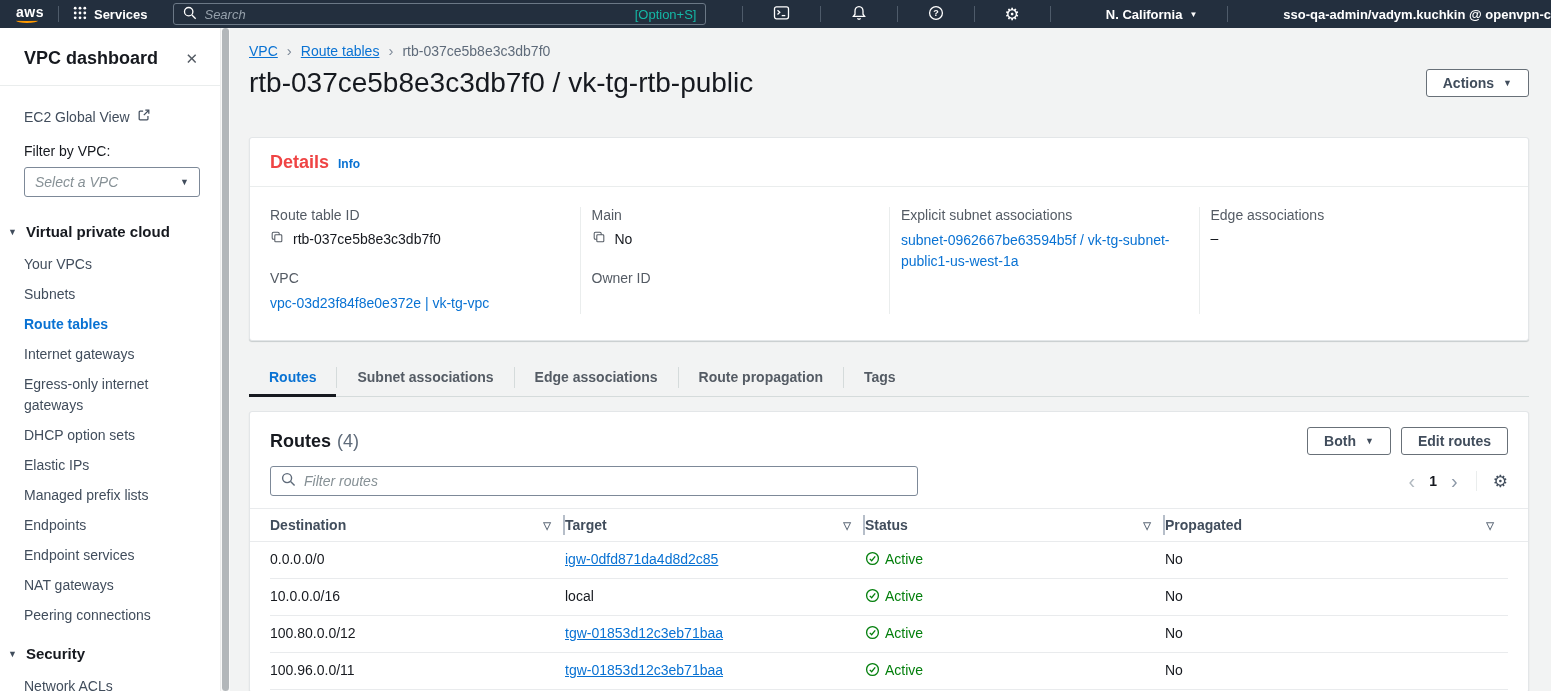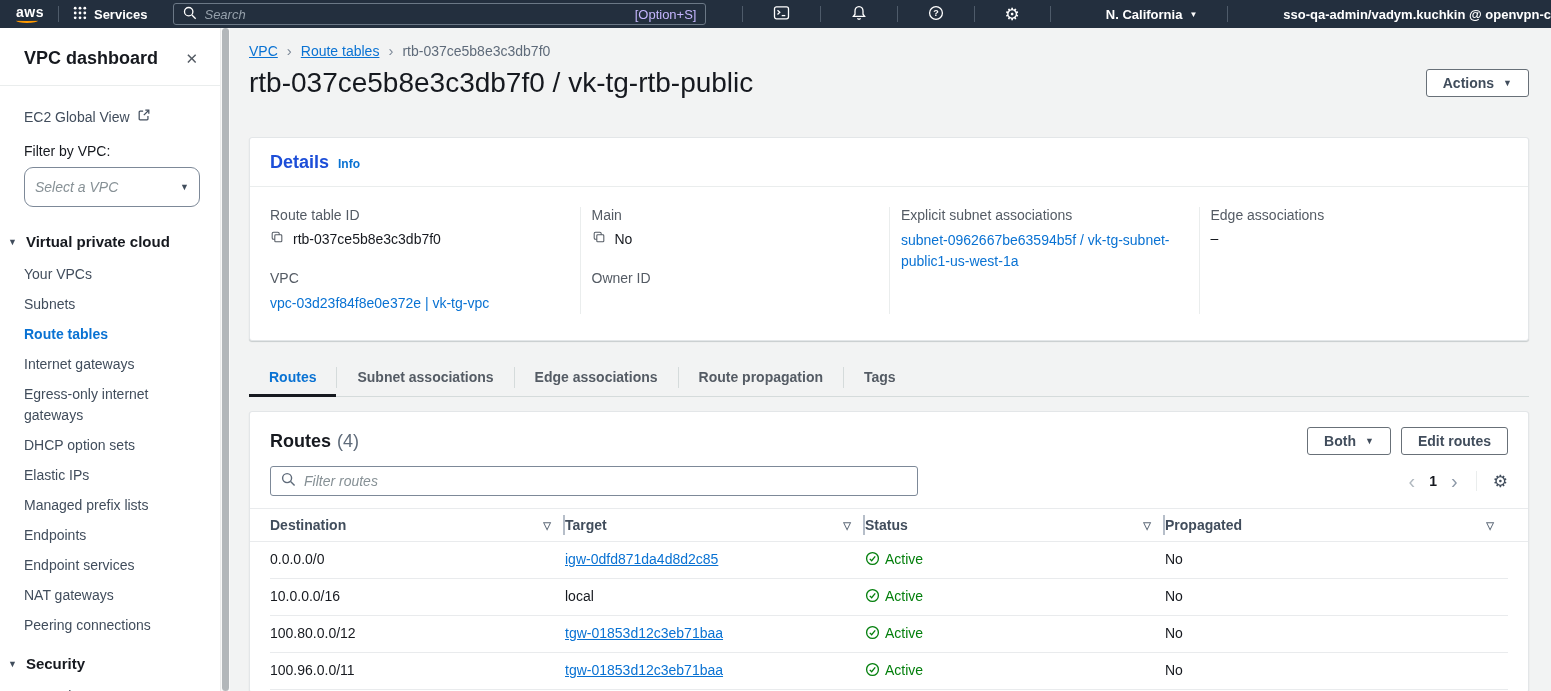--- a/index.html
+++ b/index.html
@@ -9,41 +9,41 @@
 
   
   .topbar { height:28px; background:#232f3e; display:flex; align-items:center; color:#fff; flex:0 0 28px; overflow:hidden; }
   .aws-logo { margin-left:16px; display:flex; flex-direction:column; align-items:flex-start; cursor:pointer; }
   .aws-text { font-weight:700; font-size:14px; line-height:14px; letter-spacing:.5px; }
   .aws-swoosh { width:22px; height:5px; border-bottom:2px solid #ff9900; border-radius:0 0 60% 60%; margin-top:-1px; }
   .tb-div { width:1px; height:16px; background:#4e5b6a; margin:0 14px; flex:0 0 1px; }
   .tb-item { background:none; border:none; color:#fff; display:flex; align-items:center; gap:7px; font-size:13px; font-weight:700; font-family:inherit; cursor:pointer; }
   .searchbox { margin-left:26px; width:533px; height:22px; border:1px solid #6b7886; border-radius:3px; background:#232f3e; display:flex; align-items:center; padding:0 9px; gap:7px; }
   .searchbox .ph { color:#95a0ab; font-style:italic; font-size:13px; }
-  .searchbox .shortcut { margin-left:auto; color:#c4b5fd; font-size:13px; }
+  .searchbox .shortcut { margin-left:auto; color:#14b8a6; font-size:13px; }
   .tb-right { margin-left:auto; display:flex; align-items:center; height:100%; }
   .tb-icon-btn { background:none; border:none; padding:0 16px; display:flex; align-items:center; cursor:pointer; color:#fff; }
   .gear-glyph { font-size:17px; color:#fff; line-height:1; }
   .region-label, .account-label { font-size:13px; font-weight:700; color:#fff; white-space:nowrap;padding-left:25px; }
   .caret-down { font-size:8px; color:#fff; margin-left:7px; }
   .account-btn { padding-right:0; overflow:hidden; }
 
   
   .body-row { flex:1; display:flex; min-height:0; }
 
   
   .sidebar { width:220px; background:#fff; flex:0 0 220px; overflow:hidden; }
   .sb-header { display:flex; align-items:center; justify-content:space-between; padding:20px 22px 16px 24px; }
   .sb-title { font-size:18px; font-weight:700; color:#16191f; }
   .sb-close { background:none; border:none; font-size:15px; color:#545b64; cursor:pointer; }
   .sb-hr { border-bottom:1px solid #eaeded; }
   .sb-body { padding:22px 20px 0 24px; }
   .sb-globalview { display:flex; align-items:center; gap:7px; color:#414d5c; margin-bottom:18px; cursor:pointer; }
   .sb-filterlabel { color:#16191f; margin-bottom:8px; }
-  .sb-select { height:40px; border:1px solid #7d8998; border-radius:9px; display:flex; align-items:center; padding:0 10px; margin-bottom:26px; cursor:pointer; }
+  .sb-select { height:30px; border:1px solid #7d8998; border-radius:3px; display:flex; align-items:center; padding:0 10px; margin-bottom:26px; cursor:pointer; }
   .sb-select .ph { font-style:italic; color:#879196; }
   .sb-select .caret { margin-left:auto; font-size:9px; color:#414d5c; }
   .sb-section { display:flex; align-items:center; gap:9px; margin:0 0 14px -16px; cursor:pointer; }
   .sb-section .caret { font-size:9px; color:#414d5c; }
   .sb-section .lbl { font-weight:700; font-size:15px; color:#16191f; }
   .sb-item { display:block; color:#414d5c; line-height:21px; margin-bottom:9px; cursor:pointer; text-decoration:none; }
   .sb-item.active { color:#0972d3; font-weight:700; }
   .sb-sec2 { margin-top:19px; }
 
   
@@ -58,21 +58,21 @@
   .breadcrumb .current { color:#5f6b7a; }
   .title-row { display:flex; align-items:center; justify-content:space-between; margin-top:8px; }
   .page-title { font-size:28px; font-weight:400; color:#16191f; }
 
   .btn { background:#fff; border:1px solid #687078; border-radius:3px; padding:5px 16px; font-family:inherit; font-size:14px; font-weight:700; color:#414d5c; display:inline-flex; align-items:center; gap:9px; cursor:pointer; }
   .btn .caret { font-size:9px; color:#414d5c; }
 
   .card { background:#fff; border:1px solid #e3e6e8; border-radius:3px; box-shadow:0 1px 1px 0 rgba(0,28,36,.18); }
   .details-card { margin-top:38px; }
   .card-head { padding:14px 20px 13px; border-bottom:1px solid #eaeded; display:flex; align-items:baseline; gap:9px; }
-  .card-title { font-size:18px; font-weight:700; color:#1d4ed8;text-align:right; }
+  .card-title { font-size:18px; font-weight:700; color:#ef4444;text-align:right; }
   .info-link { font-size:12px; font-weight:700; color:#0972d3; cursor:pointer; }
   .details-grid { display:grid; grid-template-columns:repeat(4,1fr); padding:20px 20px 26px; }
   .details-col { padding-right:18px; }
   .details-col + .details-col { border-left:1px solid #eaeded; padding-left:11px; }
   .field { margin-bottom:23px; }
   .field:last-child { margin-bottom:0; }
   .field .lbl { color:#545b64; margin-bottom:7px; }
   .field .val { color:#16191f; display:flex; align-items:center; gap:9px; }
   .field .val.link, a.val-link { color:#0972d3; text-decoration:none; cursor:pointer; display:block; line-height:21px; }
   .copy-icon { flex:0 0 14px; cursor:pointer; }

